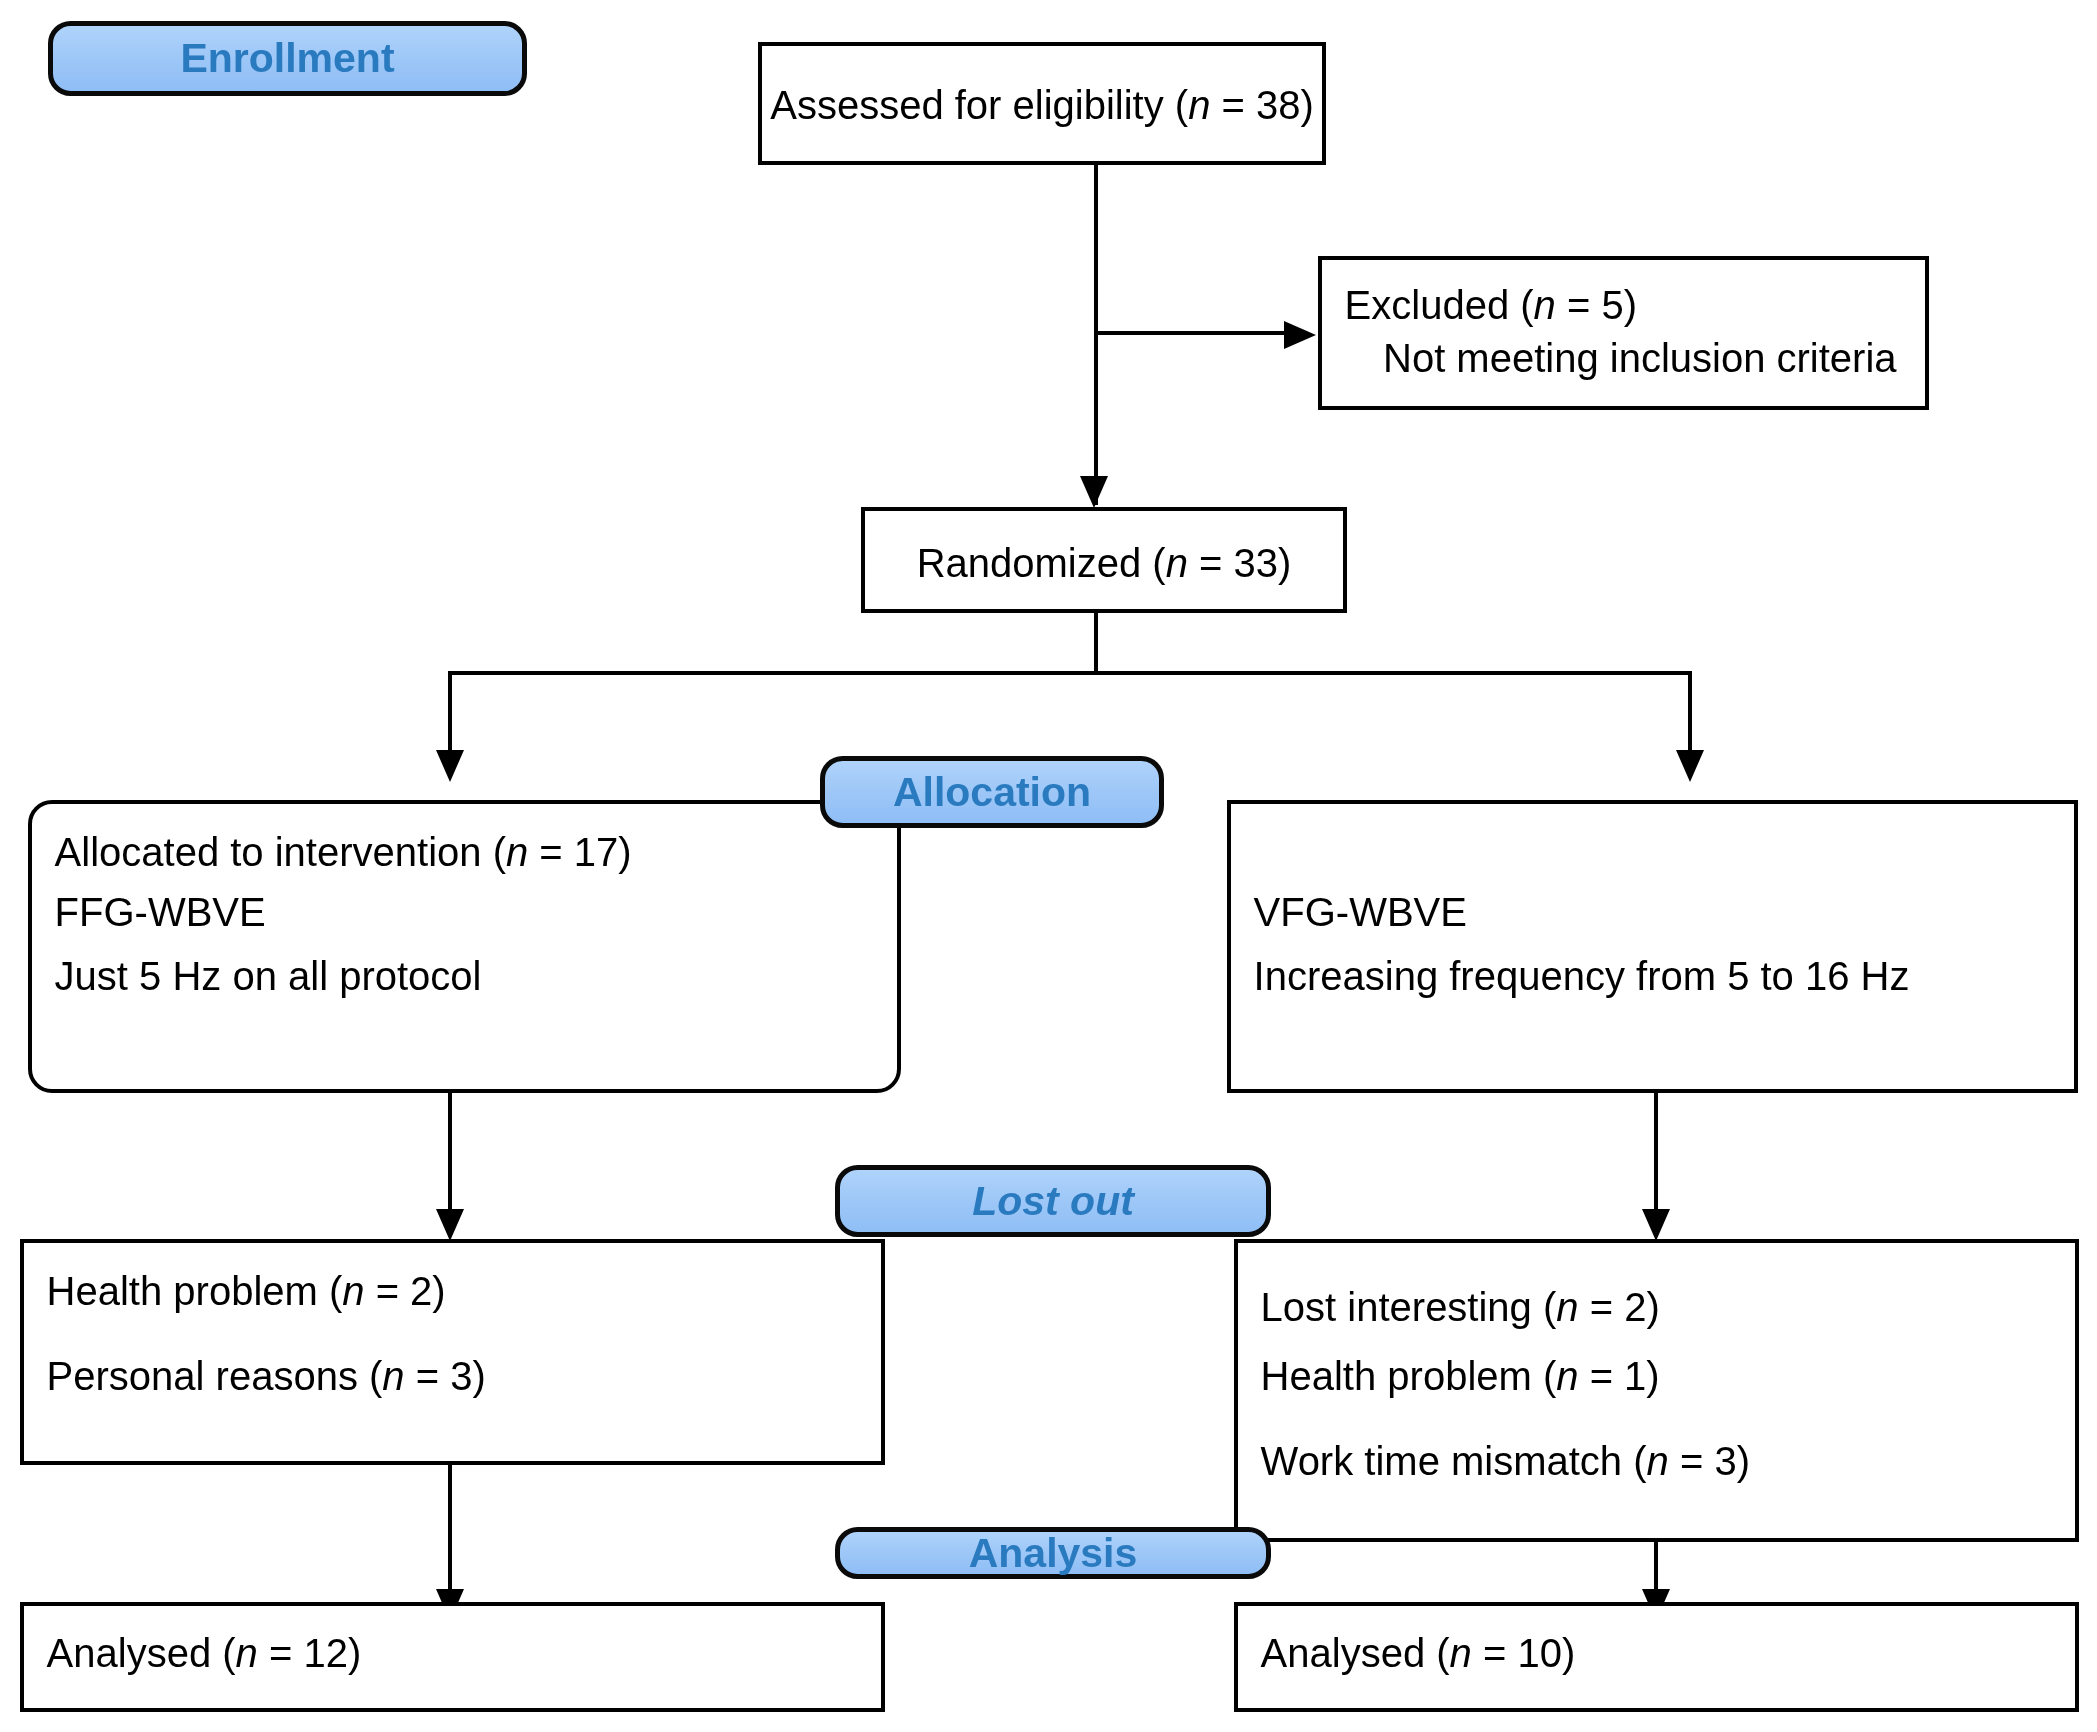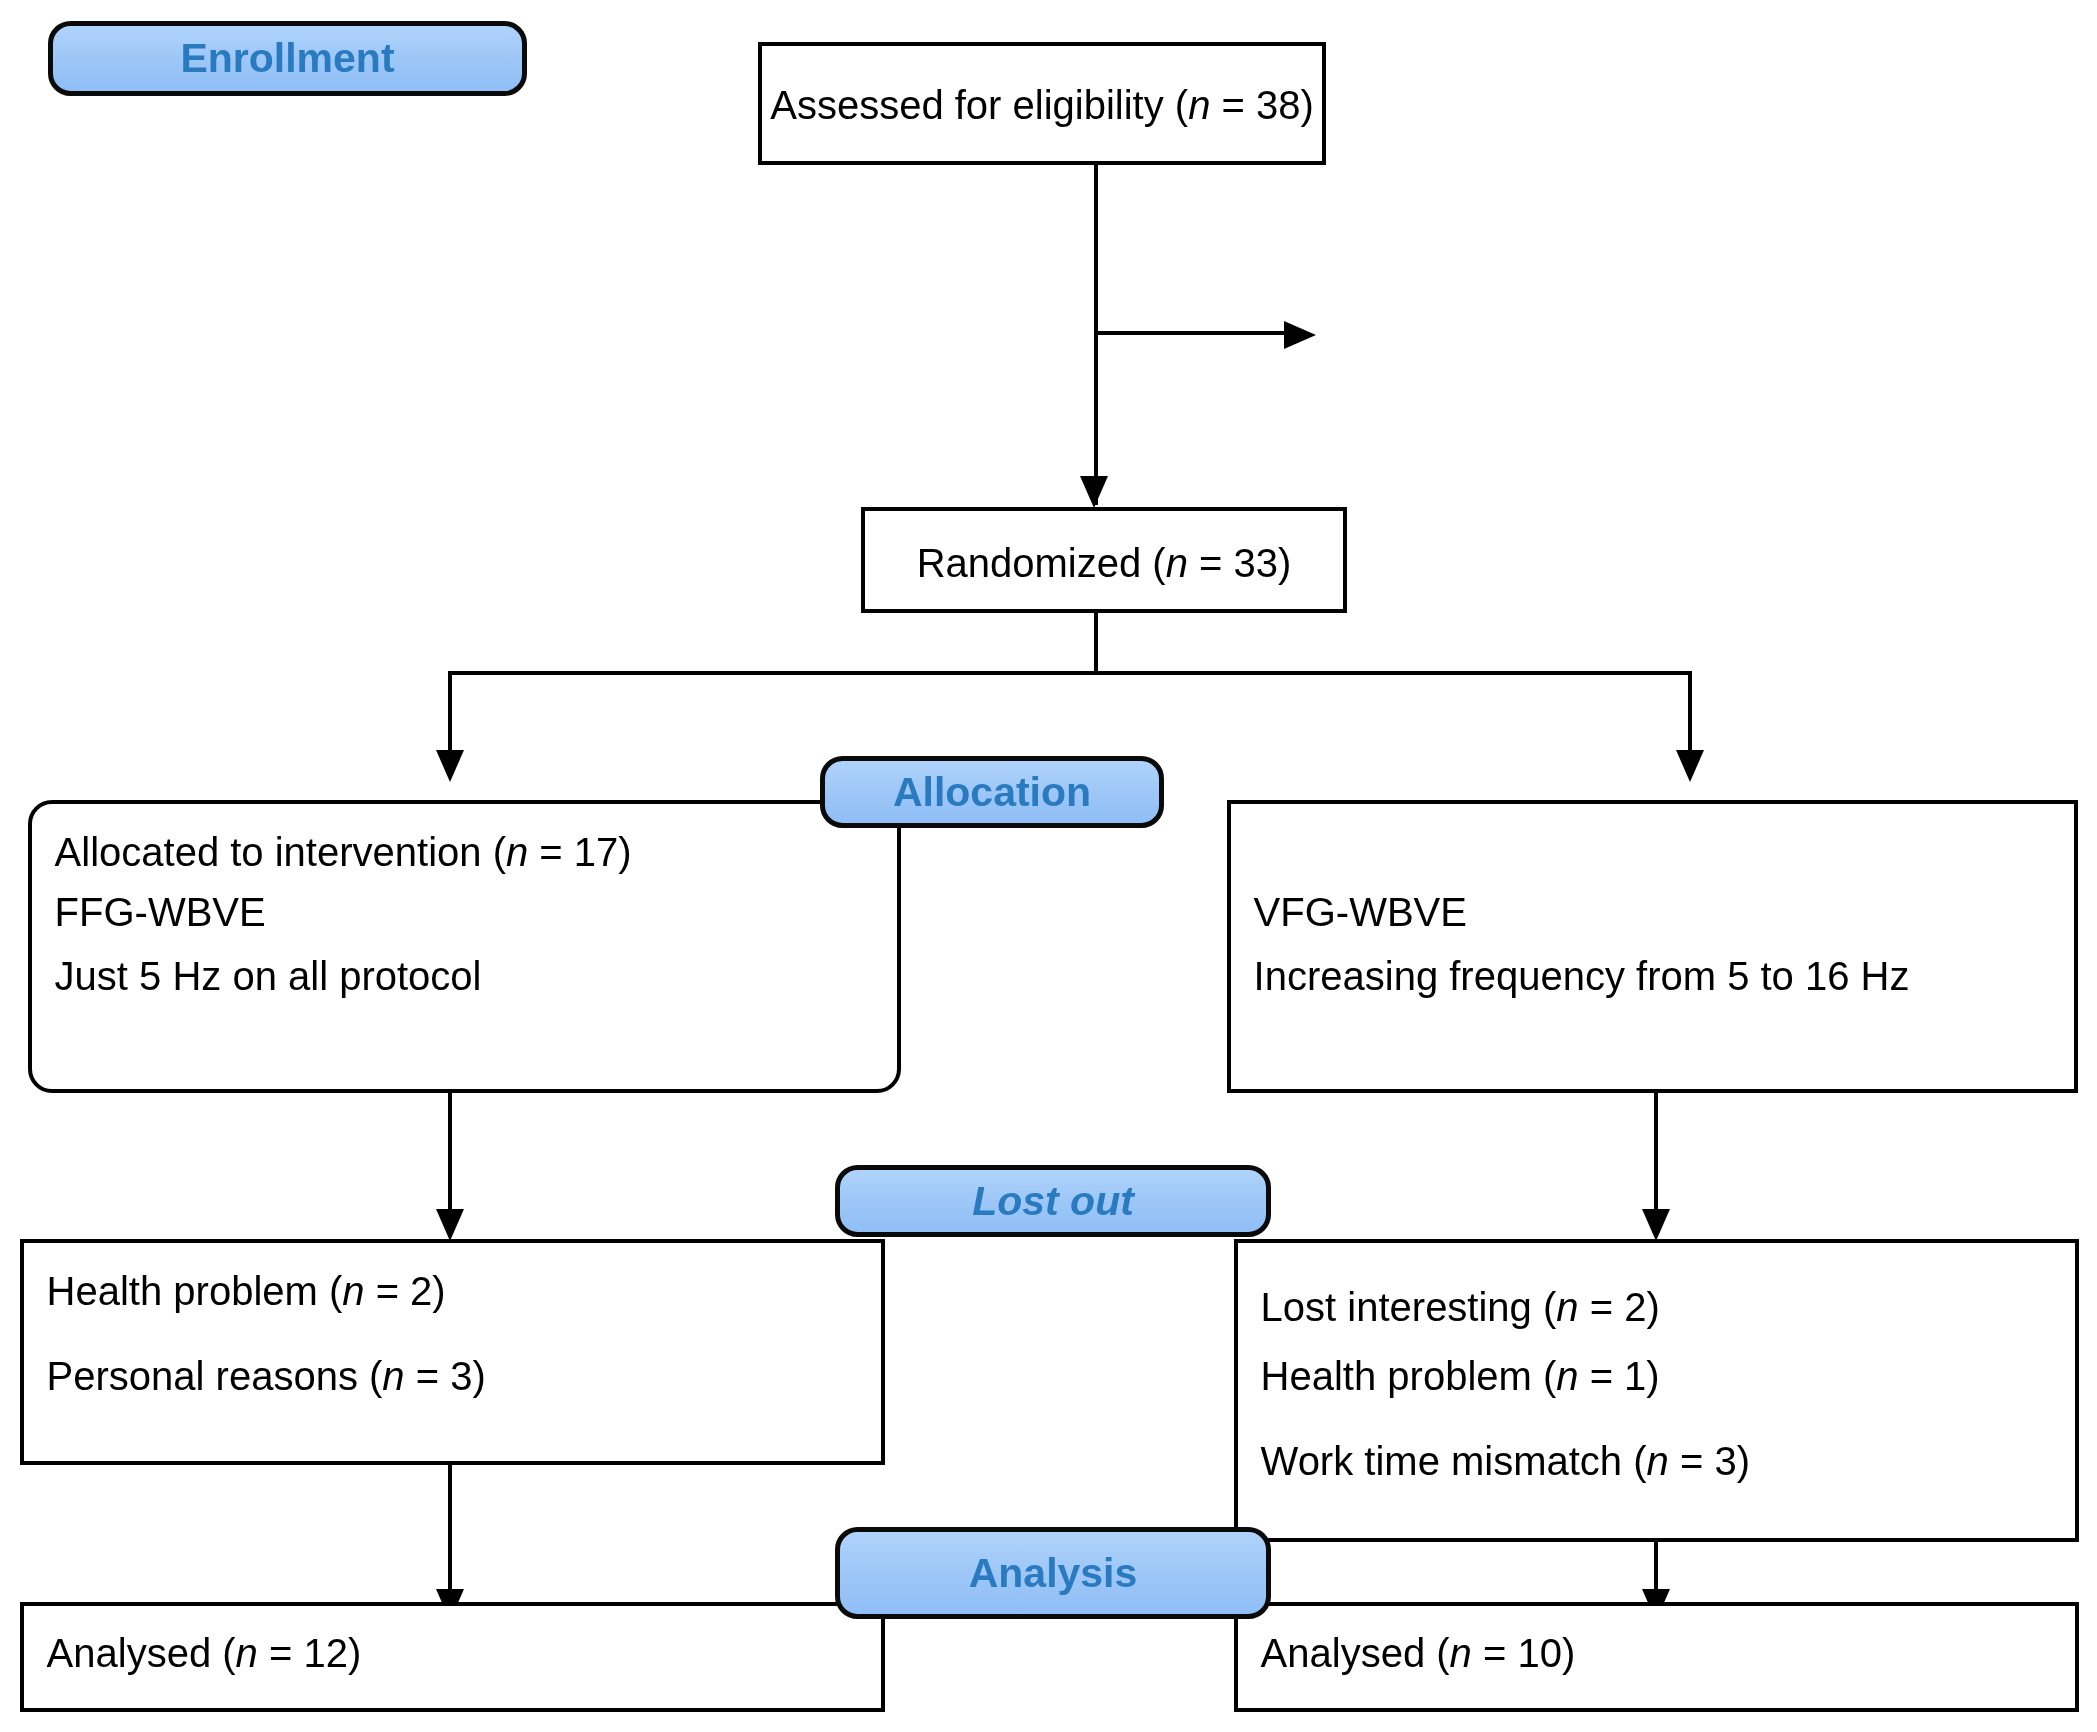--- a/index.html
+++ b/index.html
@@ -102,20 +102,26 @@
       <span>Assessed for eligibility (</span><span class="it">n</span><span> = 38)</span>
     </div>
   </div>
 
   <div class="vline" style="left:1094px; top:156px; height:349px;"></div>
   <div class="arrowdown" style="left:1080px; top:476px;"></div>
 
   <div class="hline" style="left:1094px; top:331px; width:200px;"></div>
   <div class="arrowright" style="left:1284px; top:321px;"></div>
 
+  <div class="fbox" style="left:1318px; top:256px; width:611px; height:154px;">
+    <div class="txt" style="top:25px;">
+      <span>Excluded (</span><span class="it">n</span><span> = 5)</span>
+    </div>
+    <div class="txt indent" style="top:78px;">Not meeting inclusion criteria</div>
+  </div>
 
   <div class="fbox" style="left:861px; top:507px; width:486px; height:106px;">
     <div class="txt center" style="top:32px;">
       <span>Randomized (</span><span class="it">n</span><span> = 33)</span>
     </div>
   </div>
 
   <div class="vline" style="left:1094px; top:613px; height:59px;"></div>
   <div class="hline" style="left:448px; top:671px; width:1244px;"></div>
   <div class="vline" style="left:448px; top:671px; height:93px;"></div>
@@ -168,21 +174,21 @@
     <div class="txt" style="top:198px;">
       <span>Work time mismatch (</span><span class="it">n</span><span> = 3)</span>
     </div>
   </div>
 
   <div class="vline" style="left:448px; top:1465px; height:140px;"></div>
   <div class="arrowdown" style="left:436px; top:1589px;"></div>
   <div class="vline" style="left:1654px; top:1541px; height:63px;"></div>
   <div class="arrowdown" style="left:1642px; top:1589px;"></div>
 
-  <div class="badge" style="left:835px; top:1527px; width:436px; height:92px;">
+  <div class="badge" style="left:835px; top:1527px; width:436px; height:52px;">
     <span>Analysis</span>
   </div>
 
   <div class="fbox" style="left:20px; top:1602px; width:865px; height:110px;">
     <div class="txt" style="top:27px;">
       <span>Analysed (</span><span class="it">n</span><span> = 12)</span>
     </div>
   </div>
 
   <div class="fbox" style="left:1234px; top:1602px; width:845px; height:110px;">

